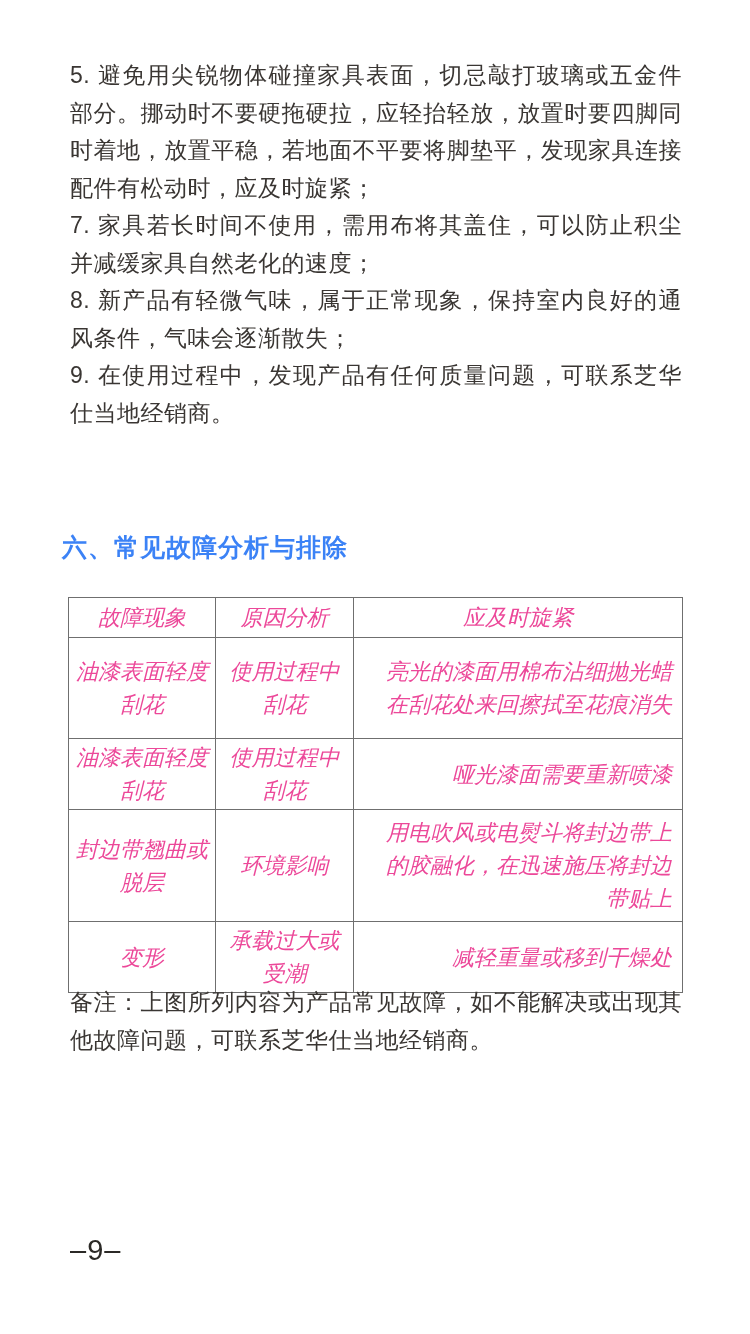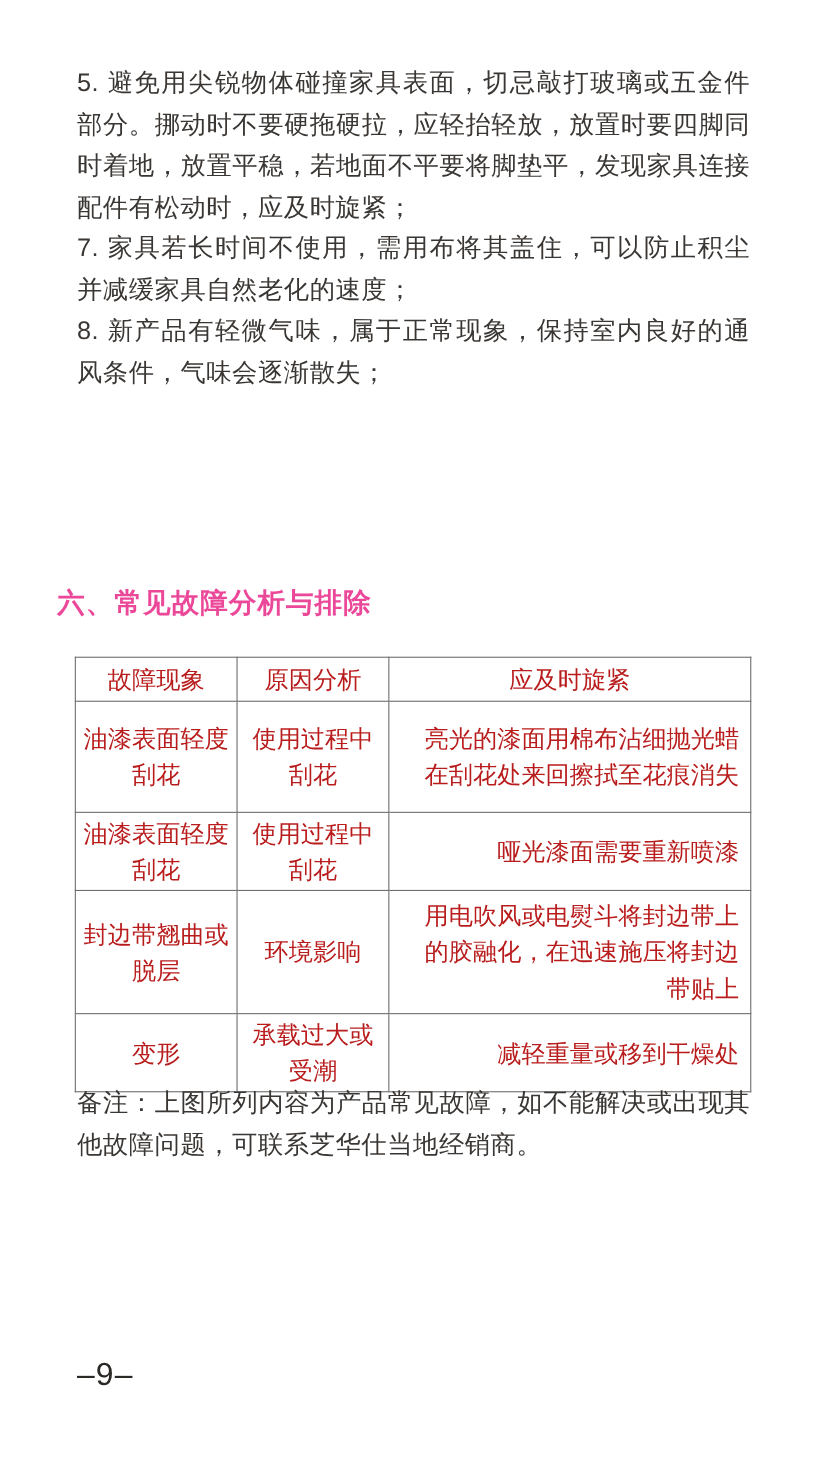--- a/index.html
+++ b/index.html
@@ -24,37 +24,38 @@
     width: 612px;
     font-size: 23px;
     line-height: 37.5px;
     text-align: justify;
     text-justify: inter-character;
     letter-spacing: 0.5px;
   }
   .care-list p { margin: 0; }
   .section-heading {
     position: absolute;
-    left: 52px;
+    left: 62px;
     top: 531px;
     margin: 0;
     font-size: 25px;
     font-weight: bold;
-    color: #ec4899;
+    color: #3b82f6;
     letter-spacing: 1px;
   }
   .fault-table {
     position: absolute;
     left: 68px;
     top: 597px;
     width: 614px;
     border-collapse: collapse;
     table-layout: fixed;
     font-size: 22px;
-    color: #b91c1c;
+    color: #ec4899;
+    font-style: italic;
   }
   .fault-table col.c1 { width: 147px; }
   .fault-table col.c2 { width: 138px; }
   .fault-table col.c3 { width: 329px; }
   .fault-table th, .fault-table td {
     border: 1px solid #6f6f6f;
     font-weight: normal;
     text-align: center;
     vertical-align: middle;
     padding: 2px 6px;
@@ -93,20 +94,21 @@
 </style>
 </head>
 <body>
 
 <main class="page">
 
   <section class="care-list">
     <p>5. 避免用尖锐物体碰撞家具表面，切忌敲打玻璃或五金件部分。挪动时不要硬拖硬拉，应轻抬轻放，放置时要四脚同时着地，放置平稳，若地面不平要将脚垫平，发现家具连接配件有松动时，应及时旋紧；</p>
     <p>7. 家具若长时间不使用，需用布将其盖住，可以防止积尘并减缓家具自然老化的速度；</p>
     <p>8. 新产品有轻微气味，属于正常现象，保持室内良好的通风条件，气味会逐渐散失；</p>
+    <p>9. 在使用过程中，发现产品有任何质量问题，可联系芝华仕当地经销商。</p>
   </section>
 
   <h2 class="section-heading">六、常见故障分析与排除</h2>
 
   <table class="fault-table">
     <colgroup>
       <col class="c1">
       <col class="c2">
       <col class="c3">
     </colgroup>

